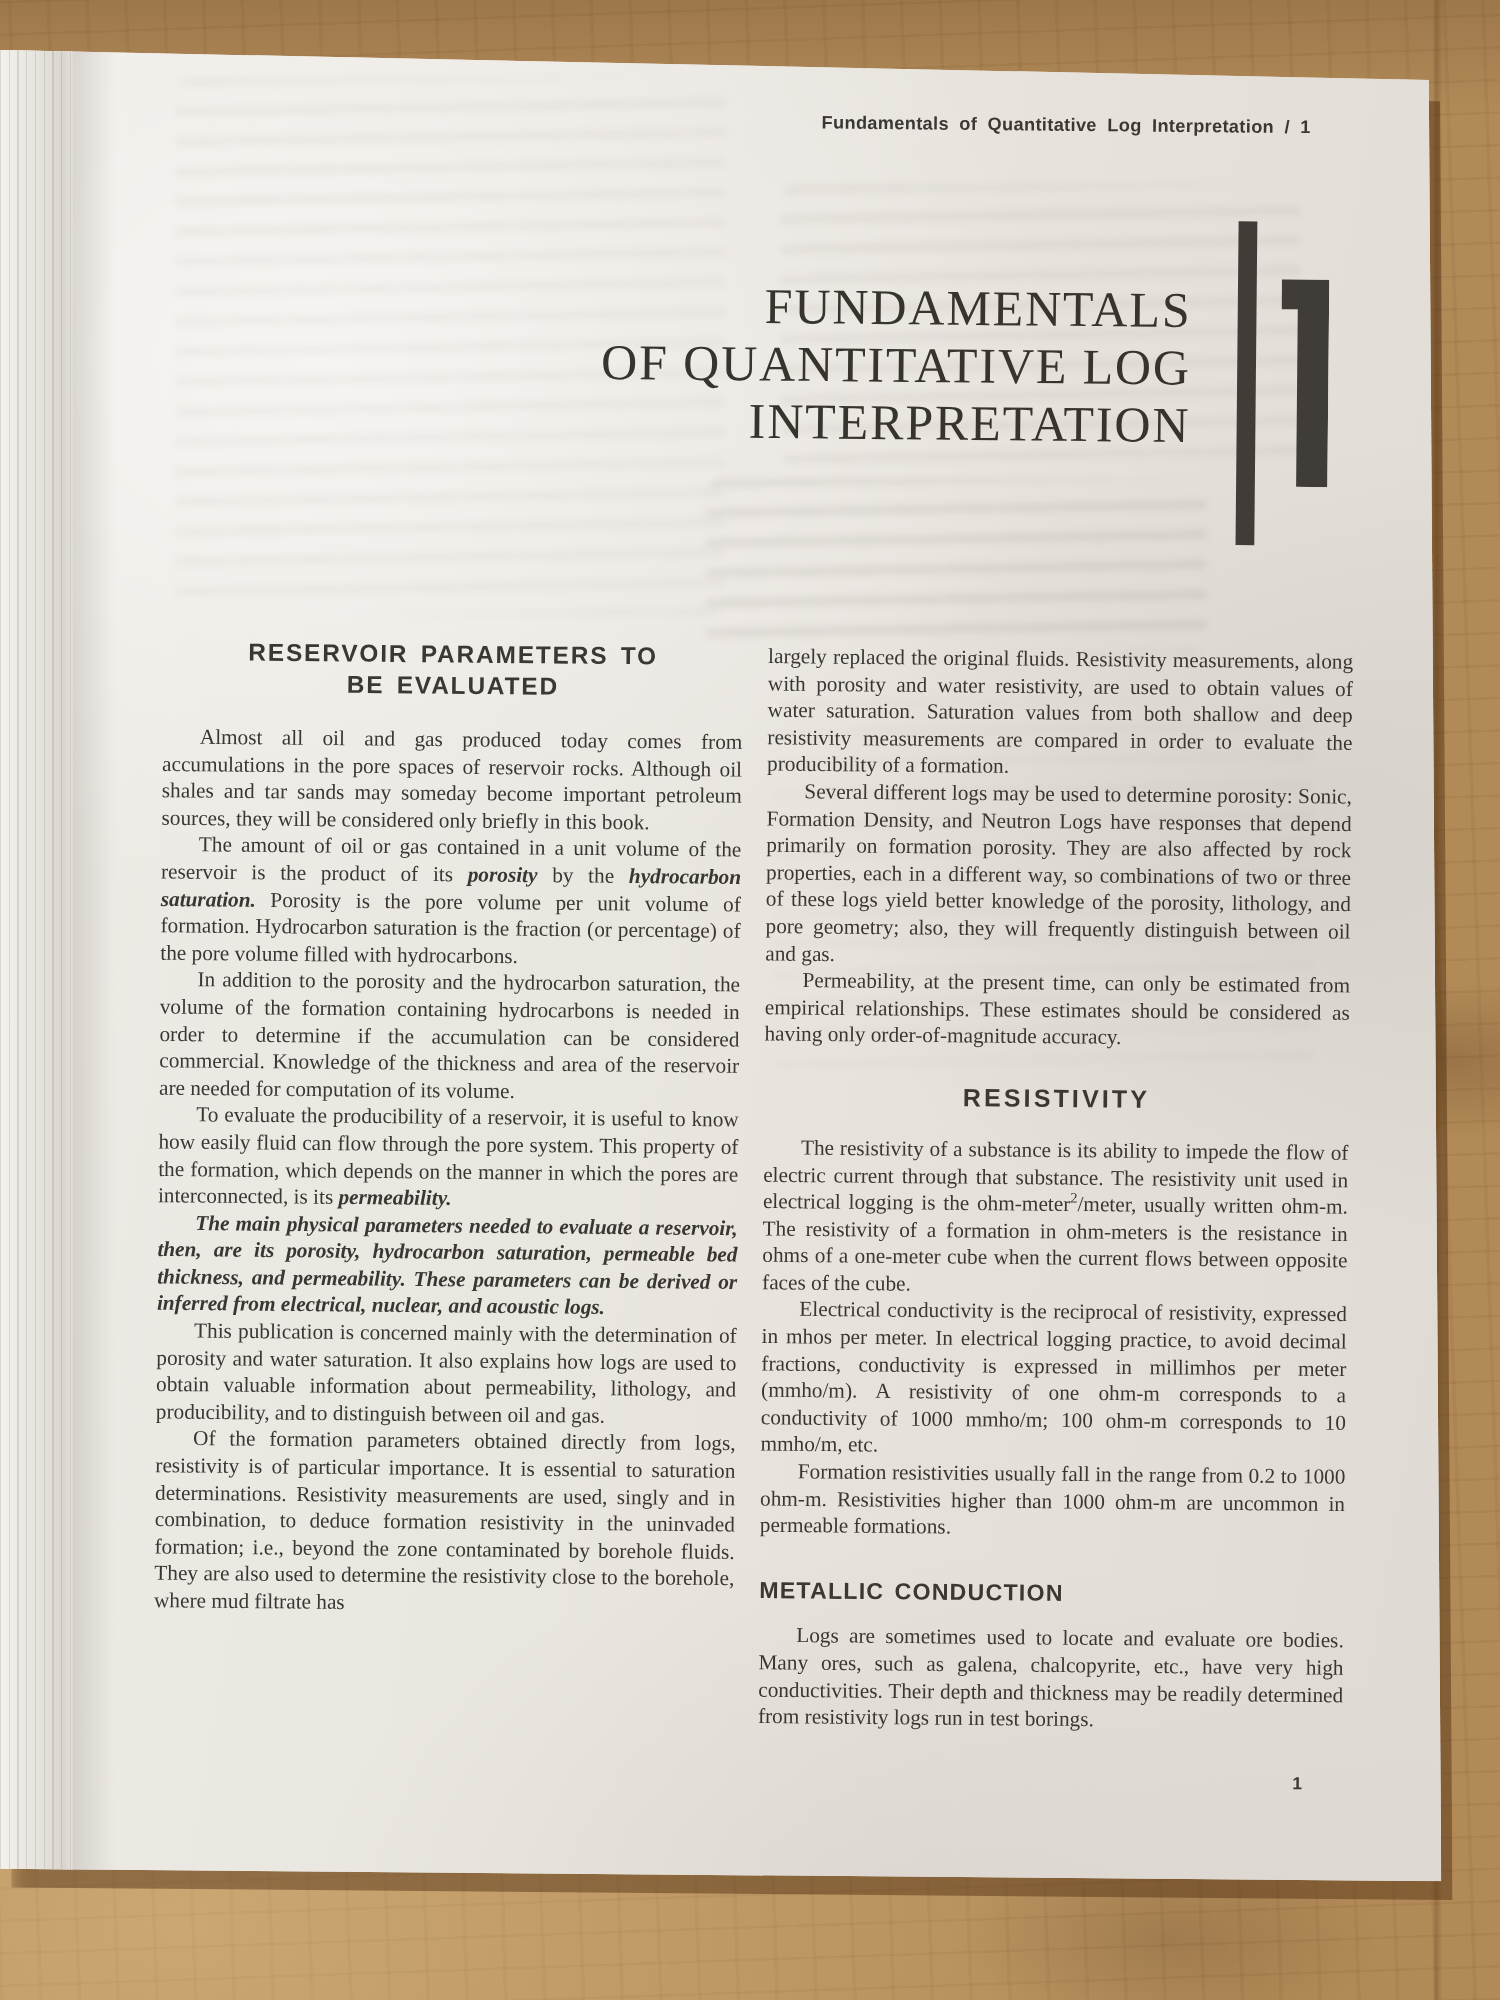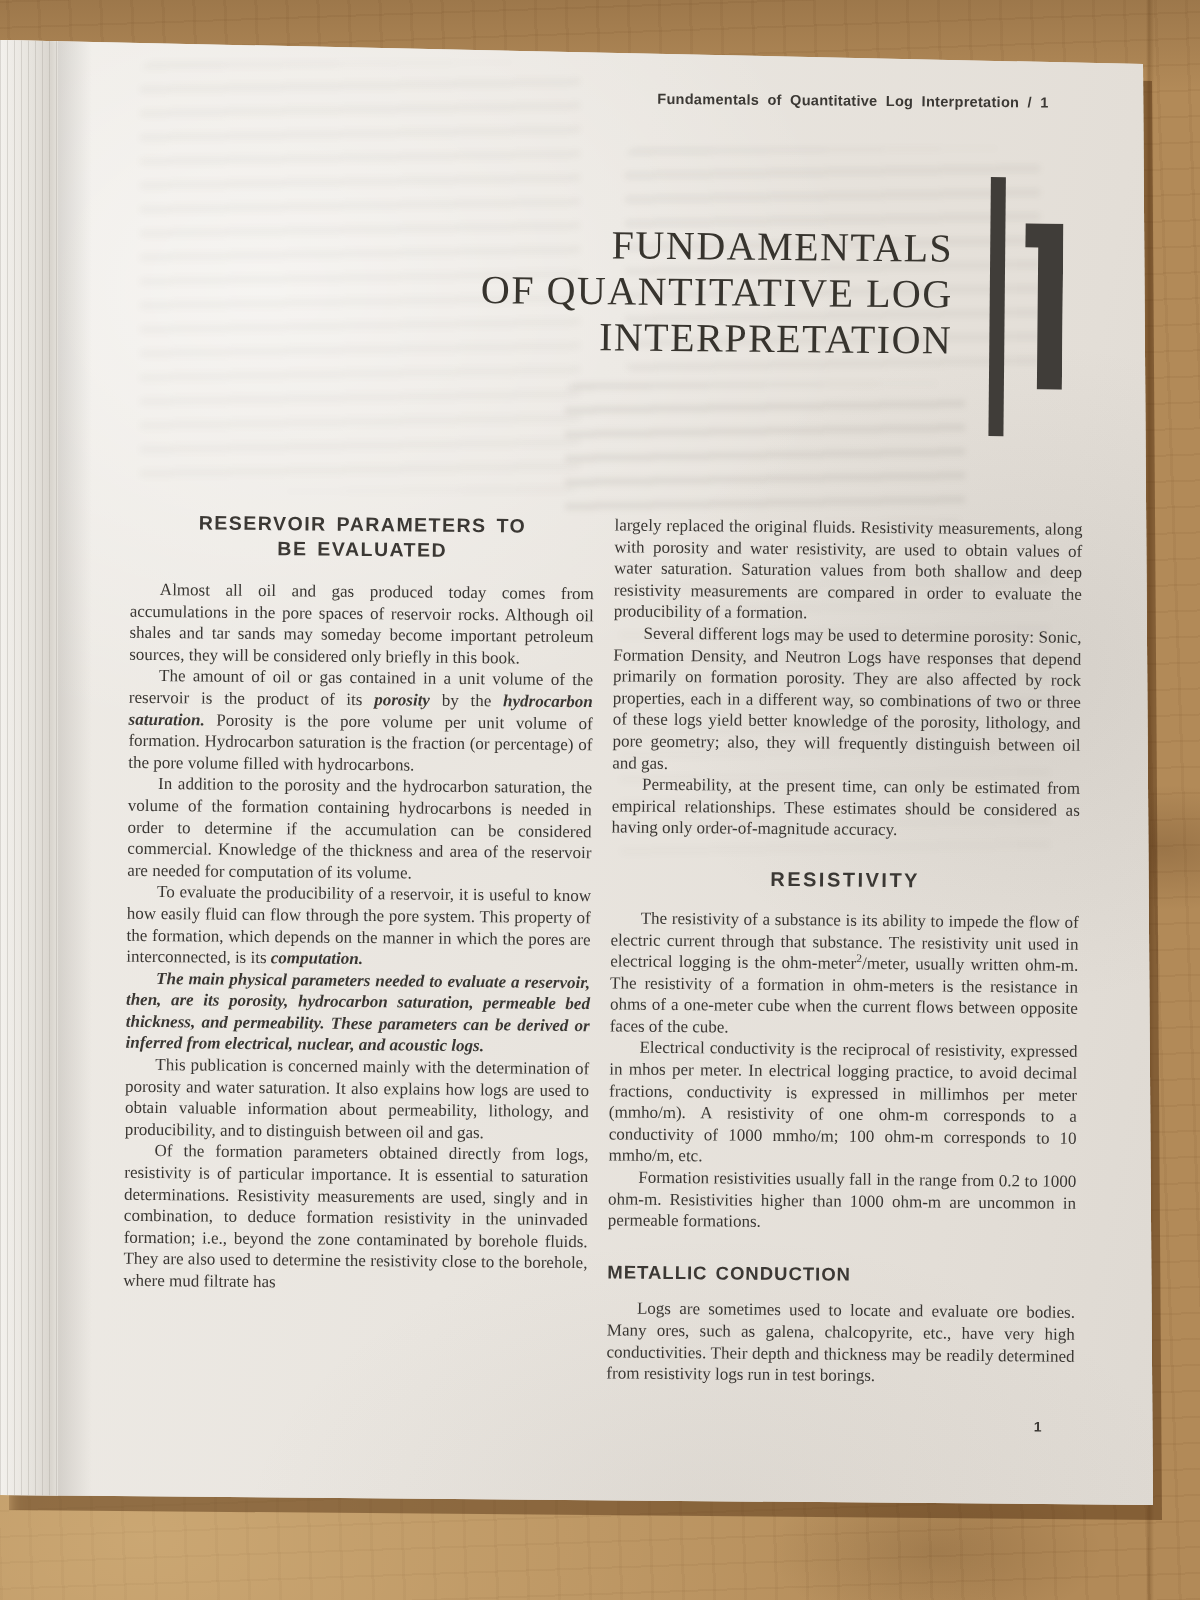--- a/index.html
+++ b/index.html
@@ -147,21 +147,21 @@
 
     <div class="col left">
       <div class="sec-heading">
         <div>RESERVOIR PARAMETERS TO</div>
         <div>BE EVALUATED</div>
       </div>
       <div>
           <p class="para indent"><span>Almost all oil and gas produced today comes from accumulations in the pore spaces of reservoir rocks.  Although oil shales and tar sands may someday become important petroleum sources, they will be considered only briefly in this book.</span></p>
           <p class="para indent"><span>The amount of oil or gas contained in a unit volume of the reservoir is the product of its </span><em class="bi">porosity</em><span> by the </span><em class="bi">hydrocarbon saturation.</em><span>  Porosity is the pore volume per unit volume of formation.  Hydrocarbon saturation is the fraction (or percentage) of the pore volume filled with hydrocarbons.</span></p>
           <p class="para indent"><span>In addition to the porosity and the hydrocarbon saturation, the volume of the formation containing hydrocarbons is needed in order to determine if the accumulation can be considered commercial. Knowledge of the thickness and area of the reservoir are needed for computation of its volume.</span></p>
-          <p class="para indent"><span>To evaluate the producibility of a reservoir, it is useful to know how easily fluid can flow through the pore system. This property of the formation, which depends on the manner in which the pores are interconnected, is its </span><em class="bi">computation.</em></p>
+          <p class="para indent"><span>To evaluate the producibility of a reservoir, it is useful to know how easily fluid can flow through the pore system. This property of the formation, which depends on the manner in which the pores are interconnected, is its </span><em class="bi">permeability.</em></p>
           <p class="para indent"><em class="bi">The main physical parameters needed to evaluate a reservoir, then, are its porosity, hydrocarbon saturation, permeable bed thickness, and permeability.  These parameters can be derived or inferred from electrical, nuclear, and acoustic logs.</em></p>
           <p class="para indent"><span>This publication is concerned mainly with the determination of porosity and water saturation. It also explains how logs are used to obtain valuable information about permeability, lithology, and producibility, and to distinguish between oil and gas.</span></p>
           <p class="para indent"><span>Of the formation parameters obtained directly from logs, resistivity is of particular importance.  It is essential to saturation determinations.  Resistivity measurements are used, singly and in combination, to deduce formation resistivity in the uninvaded formation; i.e., beyond the zone contaminated by borehole fluids. They are also used to determine the resistivity close to the borehole, where mud filtrate has</span></p>
         </div>
     </div>
 
     <div class="col right">
       <div>
           <p class="para"><span>largely replaced the original fluids. Resistivity measurements, along with porosity and water resistivity, are used to obtain values of water saturation.  Saturation values from both shallow and deep resistivity measurements are compared in order to evaluate the producibility of a formation.</span></p>
           <p class="para indent"><span>Several different logs may be used to determine porosity: Sonic, Formation Density, and Neutron Logs have responses that depend primarily on formation porosity.  They are also affected by rock properties, each in a different way, so combinations of two or three of these logs yield better knowledge of the porosity, lithology, and pore geometry; also, they will frequently distinguish between oil and gas.</span></p>

